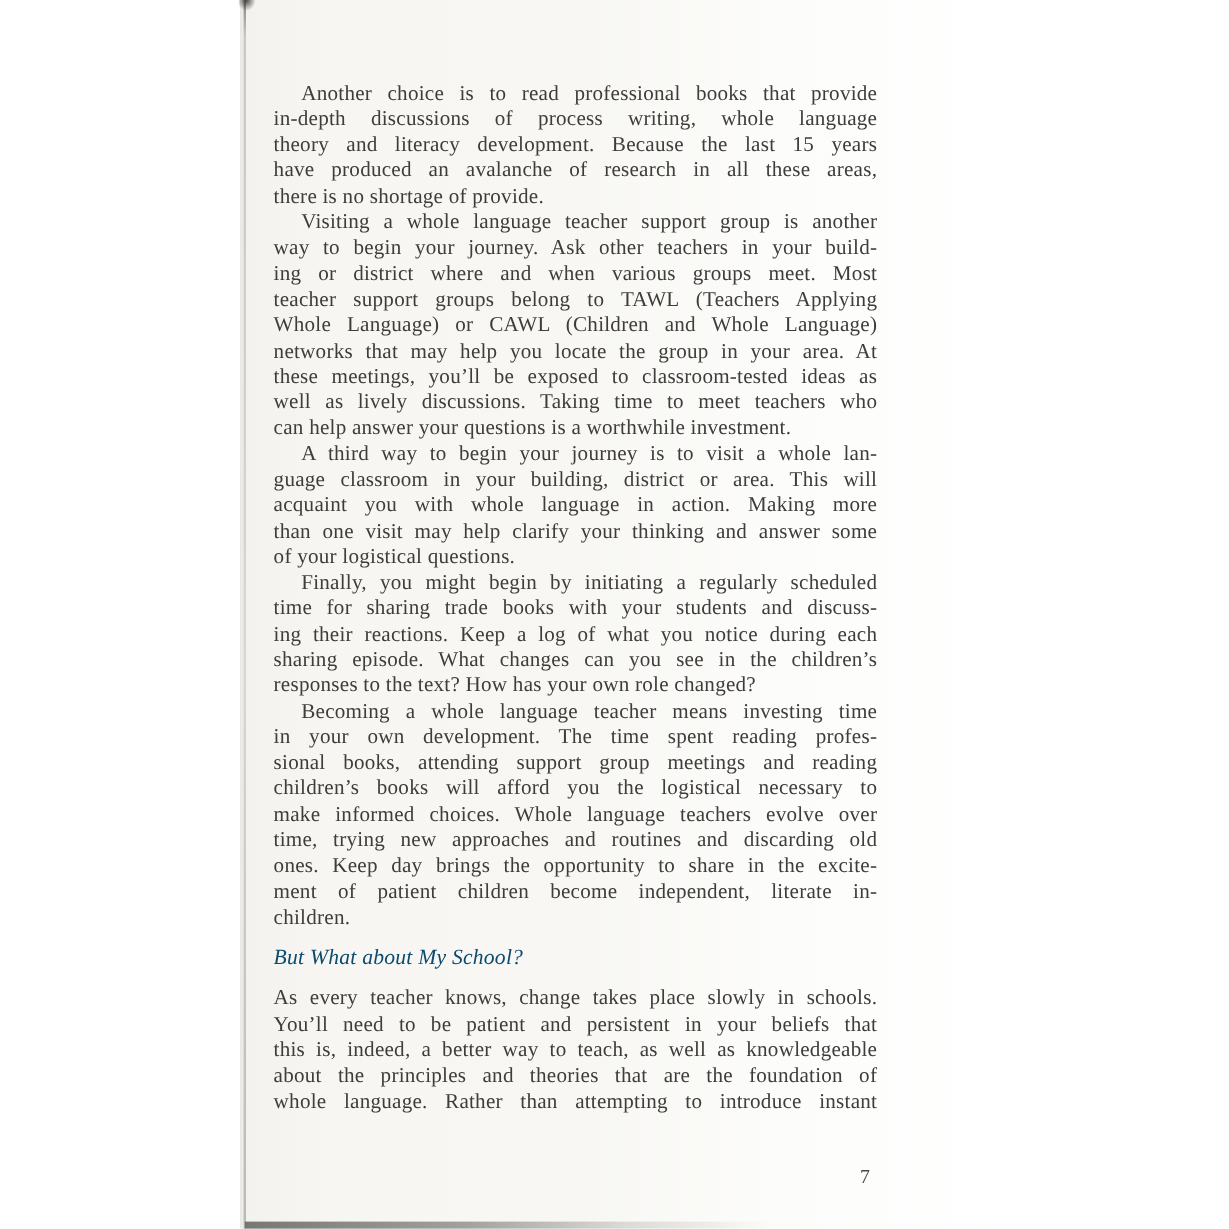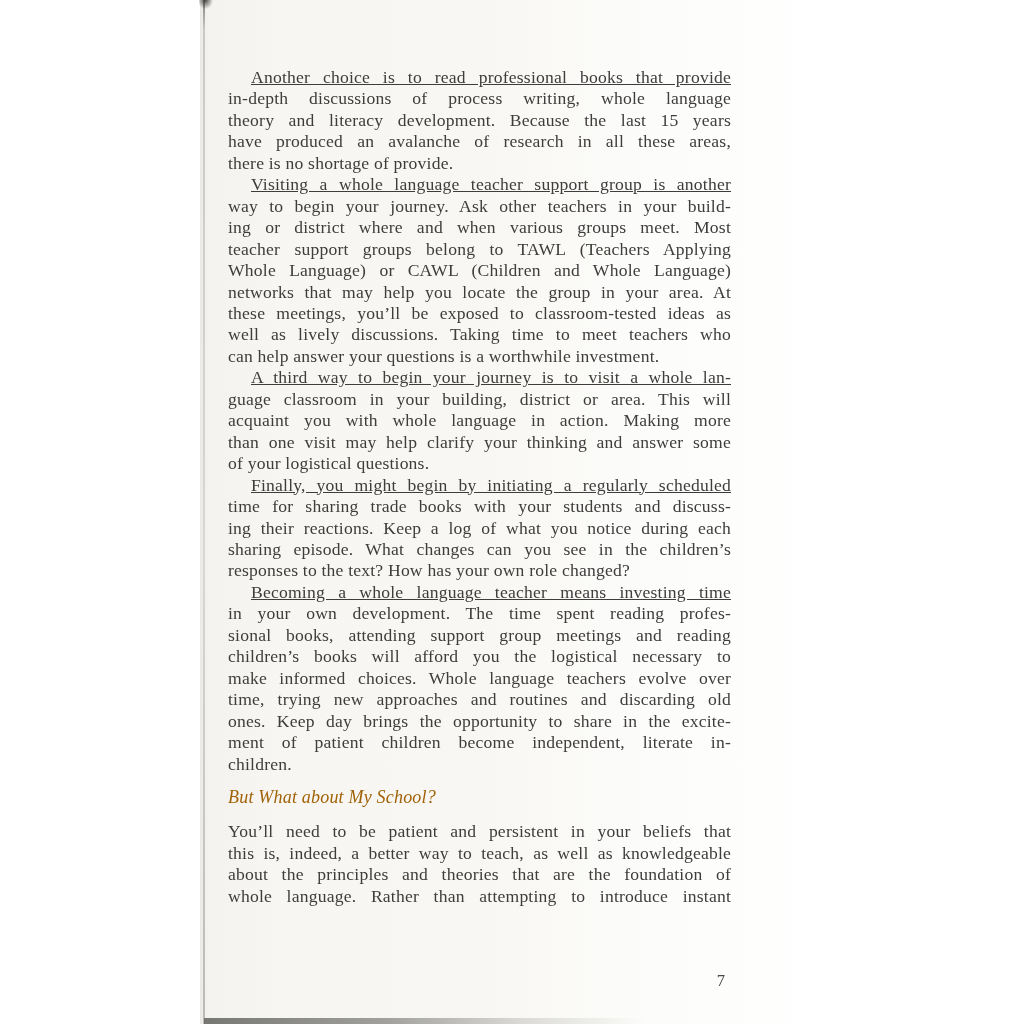--- a/index.html
+++ b/index.html
@@ -48,27 +48,27 @@
     font-size: 17.6px;
     line-height: 21.45px;
     letter-spacing: 0.2px;
   }
   .para { margin: 0; }
   .line {
     text-align: justify;
     text-align-last: justify;
   }
   .line.left { text-align-last: left; }
-  .line.indent { text-indent: 23px; text-decoration: underline; }
+  .line.indent { text-indent: 23px; }
   .section-heading {
     font-style: italic;
     font-size: 18px;
     margin-top: 12px;
     margin-bottom: 13px;
-    color: #a16207;
+    color: #0c4a6e;
   }
   .page-number {
     position: absolute; left: 228px; top: 971px;
     width: 503px;
     text-align: right;
     padding-right: 6px;
     box-sizing: border-box;
     font-size: 16.5px;
     color: #4a4947;
   }
@@ -125,20 +125,21 @@
         <div class="line">ones. Keep day brings the opportunity to share in the excite-</div>
         <div class="line">ment of patient children become independent, literate in-</div>
         <div class="line left">children.</div>
       </div>
     </div>
 
   <div class="section-heading">But What about My School?</div>
 
   <div>
       <div class="para">
+        <div class="line">As every teacher knows, change takes place slowly in schools.</div>
         <div class="line">You’ll need to be patient and persistent in your beliefs that</div>
         <div class="line">this is, indeed, a better way to teach, as well as knowledgeable</div>
         <div class="line">about the principles and theories that are the foundation of</div>
         <div class="line">whole language. Rather than attempting to introduce instant</div>
       </div>
     </div>
 </div>
 
 <div class="page-number">7</div>
 

